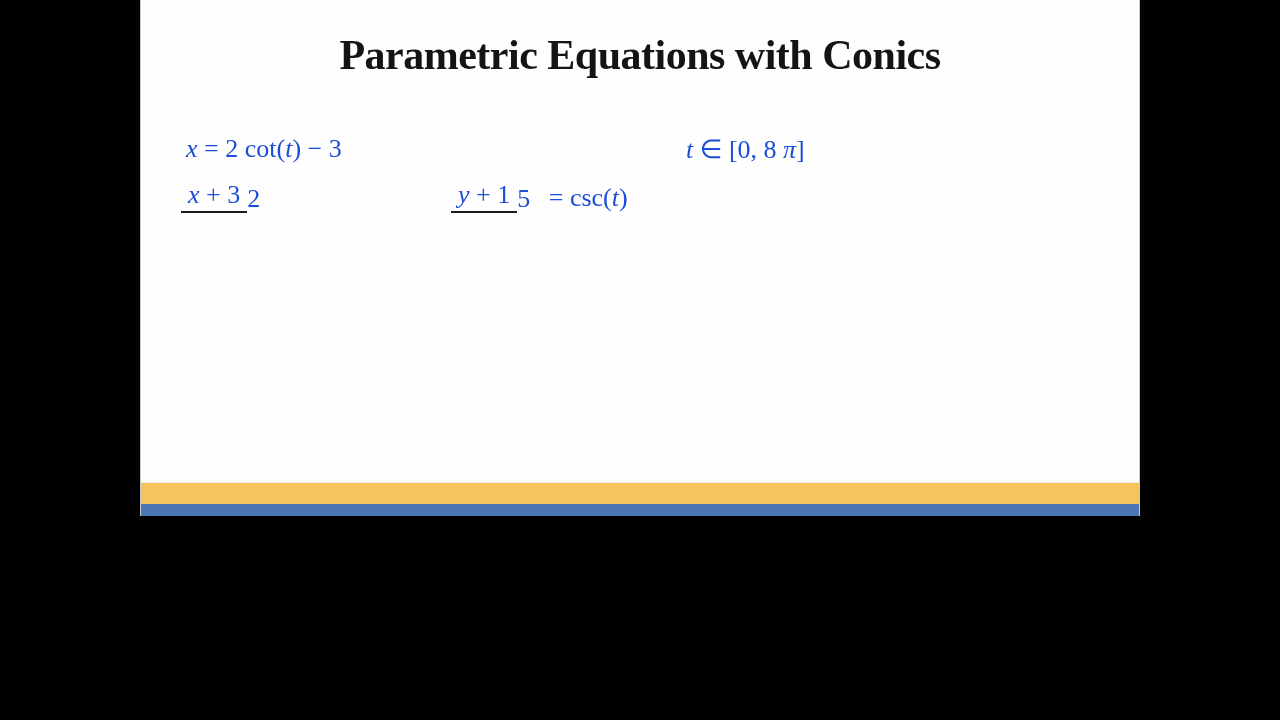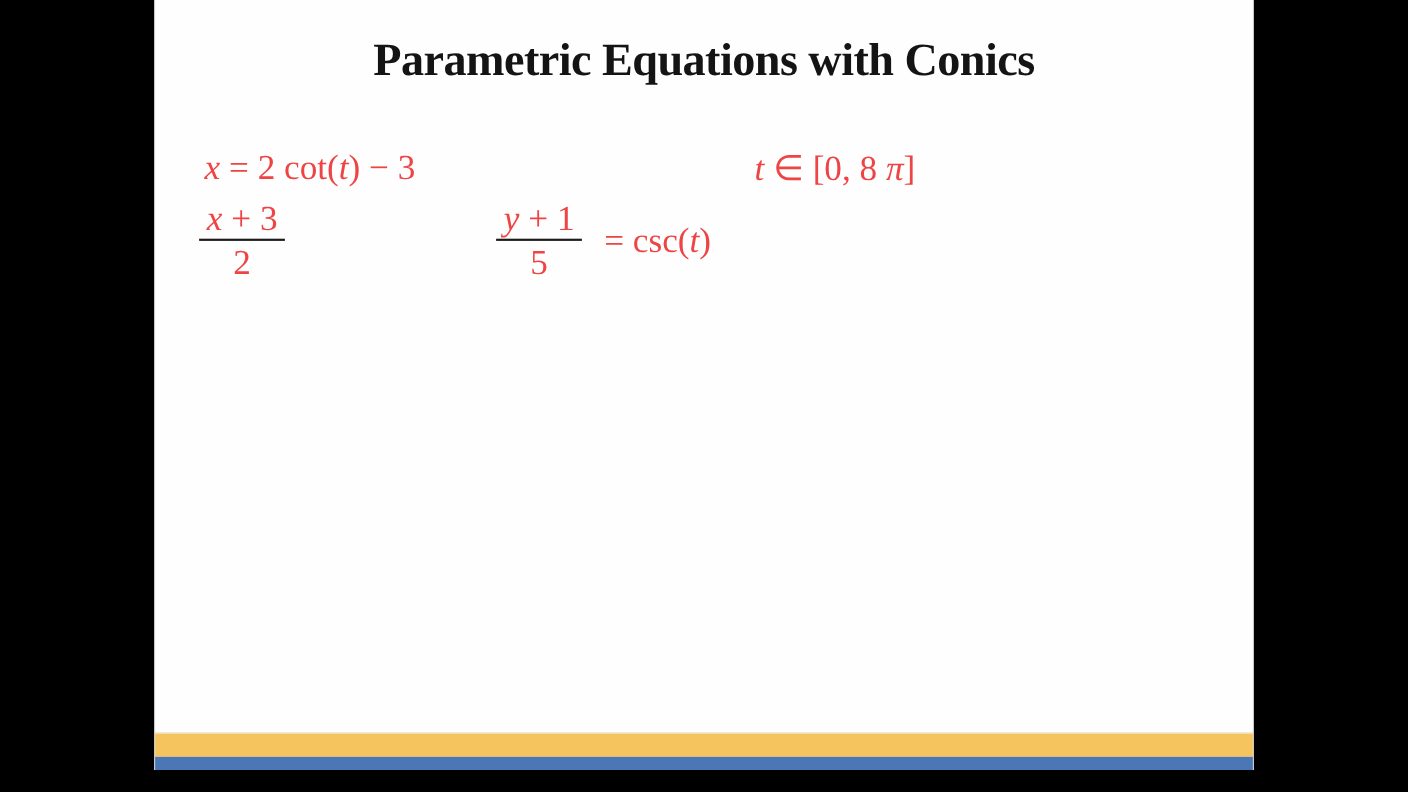--- a/index.html
+++ b/index.html
@@ -2,48 +2,48 @@
 <html><head>
 <meta charset="utf-8">
 <style>
   * { margin:0; padding:0; box-sizing:border-box; }
   html,body { width:1280px; height:720px; overflow:hidden; }
   body { background:#000; position:relative; }
 
   .stage { position:absolute; left:0; top:0; width:1280px; height:720px; background:#000; }
 
   .slide {
-    position:absolute; left:140px; top:0; width:1000px; height:700px;
+    position:absolute; left:140px; top:0; width:1000px; height:516px;
     background:#fefefe;
     border-left:1px solid #c9c9c9; border-right:1px solid #c9c9c9;
   }
 
   .title {
     margin-top:31px;
     text-align:center;
     font-family:"Liberation Serif", serif;
     font-weight:bold;
     font-size:42px;
     color:#141414;
     letter-spacing:-0.5px;
   }
 
   .math {
     font-family:"Liberation Serif", serif;
-    font-size:32px;
-    color:#ef4444;
+    font-size:26px;
+    color:#1d4ed8;
     white-space:pre;
   }
   .var { font-style:italic; }
 
   .row1 { position:absolute; top:134px; left:0; right:0; height:46px; }
   .eq { position:absolute; top:0; }
 
   .frac-eq { position:absolute; top:182px; display:flex; align-items:center; }
-  .frac { display:inline-flex; flex-direction:column; align-items:center; }
+  .frac { display:inline-flex; flex-direction:row; align-items:center; }
   .frac .num {
     line-height:1.0;
     padding:0 7px 3px 7px;
     border-bottom:2px solid #1c1c1c;
     text-align:center;
   }
   .frac .den { line-height:1.0; padding-top:3px; text-align:center; }
   .rhs { margin-left:12px; }
 
   .bar-yellow {

